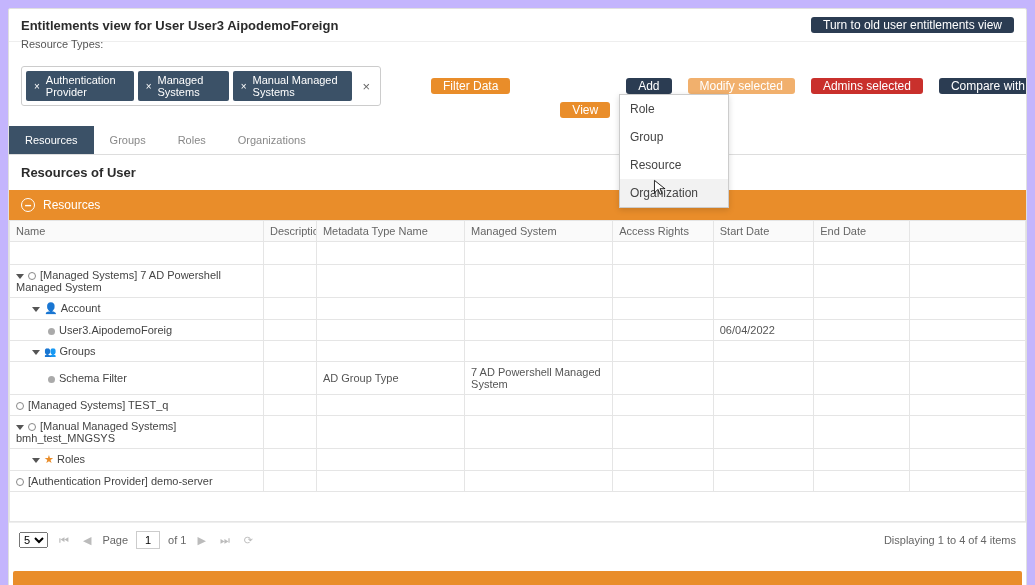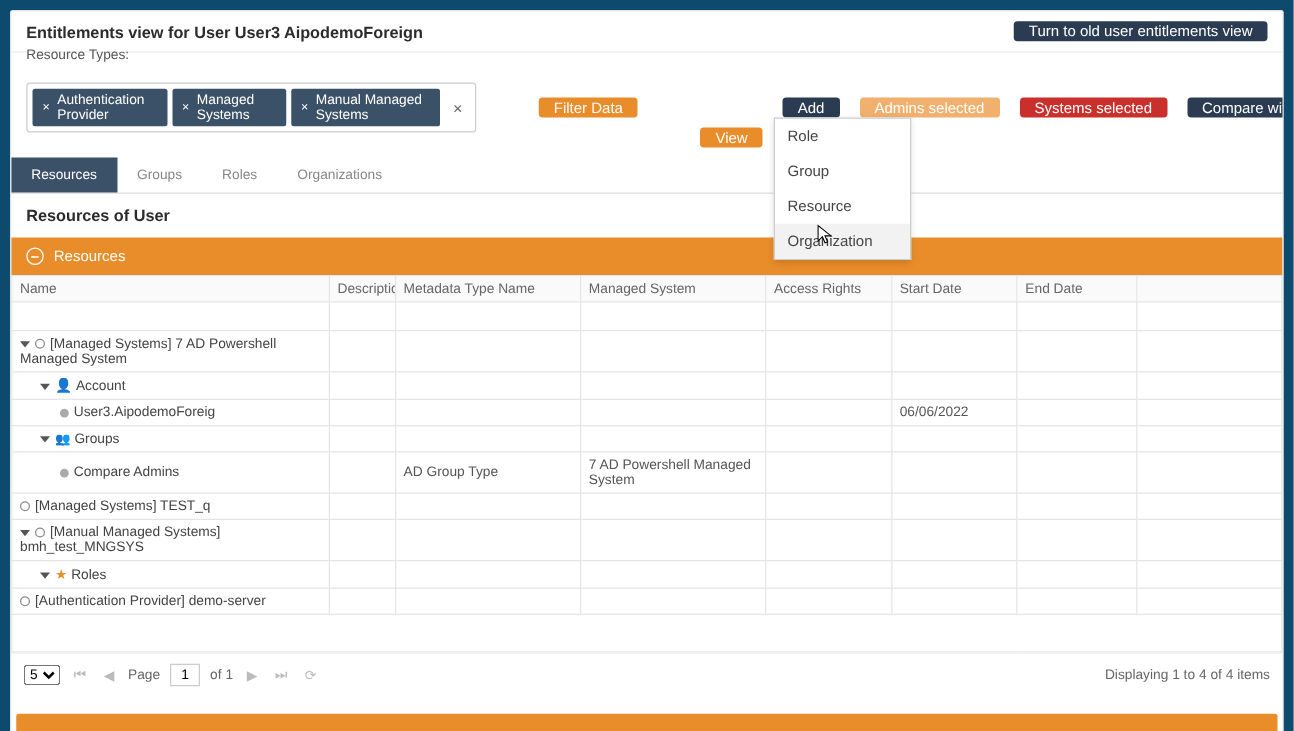--- a/index.html
+++ b/index.html
@@ -1,17 +1,17 @@
 <!DOCTYPE html>
 <html><head>
 <meta charset="utf-8">
 <style>
   * { box-sizing: border-box; }
   html, body { margin: 0; padding: 0; font-family: Arial, Helvetica, sans-serif; font-size: 12px; color: #333; background: #f2f2f2; }
-  .page { width: 1035px; height: 585px; background: #0c4a6e; position: relative; overflow: hidden; }
+  .page { width: 1035px; height: 585px; background: #c4b5fd; position: relative; overflow: hidden; }
   .card { background: #fff; margin: 8px; border: 1px solid #e0e0e0; border-radius: 2px; overflow: hidden; }
   .header-row { display: flex; align-items: center; justify-content: space-between; padding: 8px 12px; border-bottom: 1px solid #eee; }
   .title { font-weight: bold; font-size: 13px; color: #2b2b2b; }
   .btn { display: inline-flex; align-items: center; justify-content: center; height: 16px; padding: 0 12px; border-radius: 3px; font-size: 12px; color: #fff; cursor: pointer; border: none; margin-left: 6px; white-space: nowrap; }
   .btn-dark { background: #2b3c52; }
   .btn-orange { background: #e98d2a; margin-left: 40px; }
   .btn-orange-light { background: #f1b06d; }
   .btn-red { background: #c9302c; }
 
   .types-row { display: flex; align-items: center; padding: 8px 12px; gap: 10px; position: relative; }
@@ -85,22 +85,22 @@
         <span class="tag">
             <span class="x">×</span>
             <span>Manual Managed Systems</span>
           </span>
         <span class="tags-clear">×</span>
       </div>
 
       <button class="btn btn-orange">Filter Data</button>
       <button class="btn btn-orange" style="margin-left:40px;margin-top:48px;">View</button>
       <button class="btn btn-dark" id="add-btn">Add</button>
-      <button class="btn btn-orange-light">Admins selected</button>
-      <button class="btn btn-red">Systems selected</button>
+      <button class="btn btn-orange-light">Modify selected</button>
+      <button class="btn btn-red">Admins selected</button>
       <button class="btn btn-dark">Compare with...</button>
 
       <div class="cart">
         <svg viewBox="0 0 24 24" fill="none" stroke="#999" stroke-width="2">
             <circle cx="9" cy="20" r="1.5"></circle>
             <circle cx="18" cy="20" r="1.5"></circle>
             <path d="M3 4h2l2.5 11h11l2-7H7"></path>
           </svg>
         
       </div>
@@ -173,36 +173,36 @@
             <td></td>
             <td></td>
             <td></td>
           </tr>
           <tr>
             <td class="name" style="padding-left: 38px;"><span class="icon-dot"></span><span>User3.AipodemoForeig</span></td>
             <td></td>
             <td></td>
             <td></td>
             <td></td>
-            <td>06/06/2022</td>
+            <td>06/04/2022</td>
             <td></td>
             <td></td>
           </tr>
           <tr>
             <td class="name" style="padding-left: 22px;"><span class="tri"></span><span class="icon-group">👥</span> <span>Groups</span></td>
             <td></td>
             <td></td>
             <td></td>
             <td></td>
             <td></td>
             <td></td>
             <td></td>
           </tr>
           <tr>
-            <td class="name" style="padding-left: 38px;"><span class="icon-dot"></span><span>Compare Admins</span></td>
+            <td class="name" style="padding-left: 38px;"><span class="icon-dot"></span><span>Schema Filter</span></td>
             <td></td>
             <td>AD Group Type</td>
             <td>7 AD Powershell Managed System</td>
             <td></td>
             <td></td>
             <td></td>
             <td></td>
           </tr>
           <tr>
             <td class="name" style="padding-left: 6px;"><span class="circle-dot"></span><span>[Managed Systems] TEST_q</span></td>

